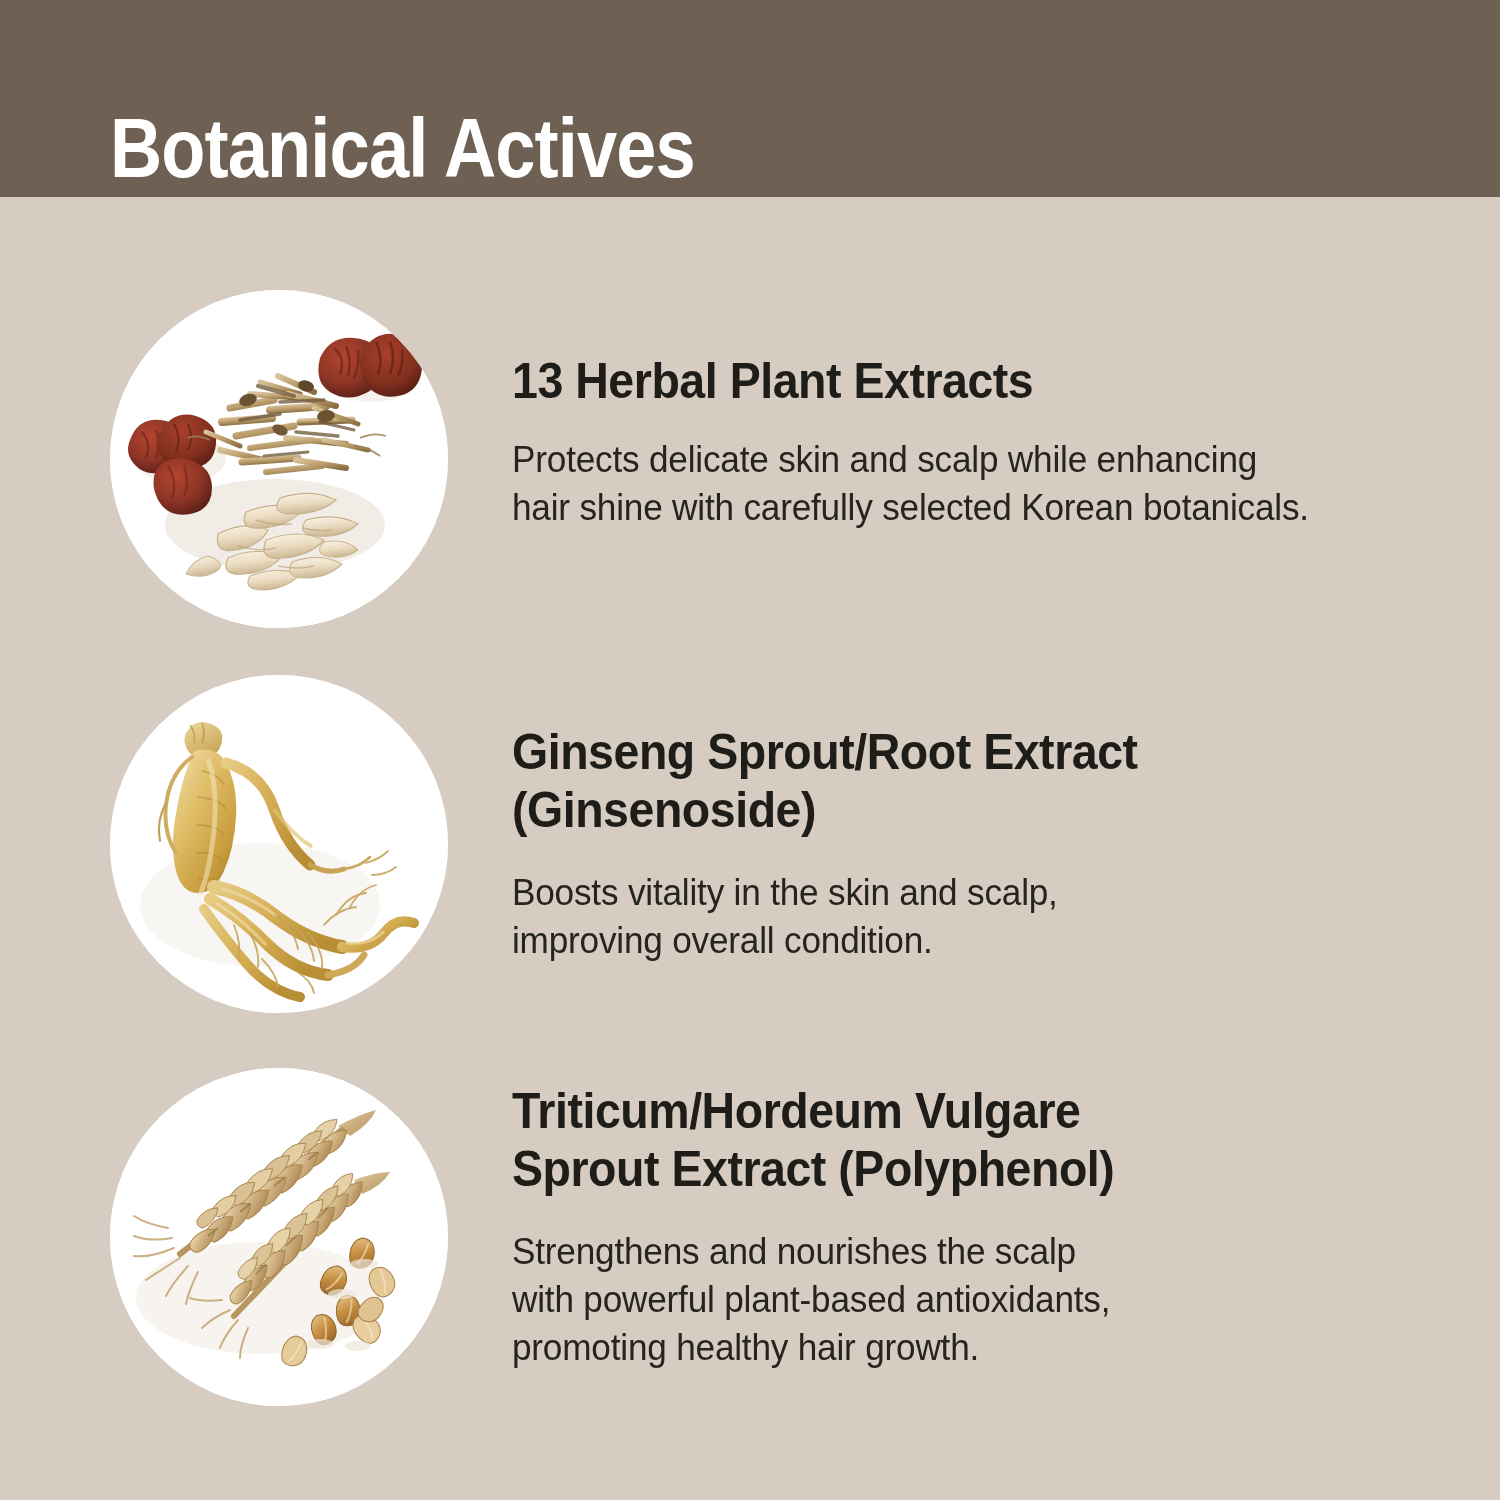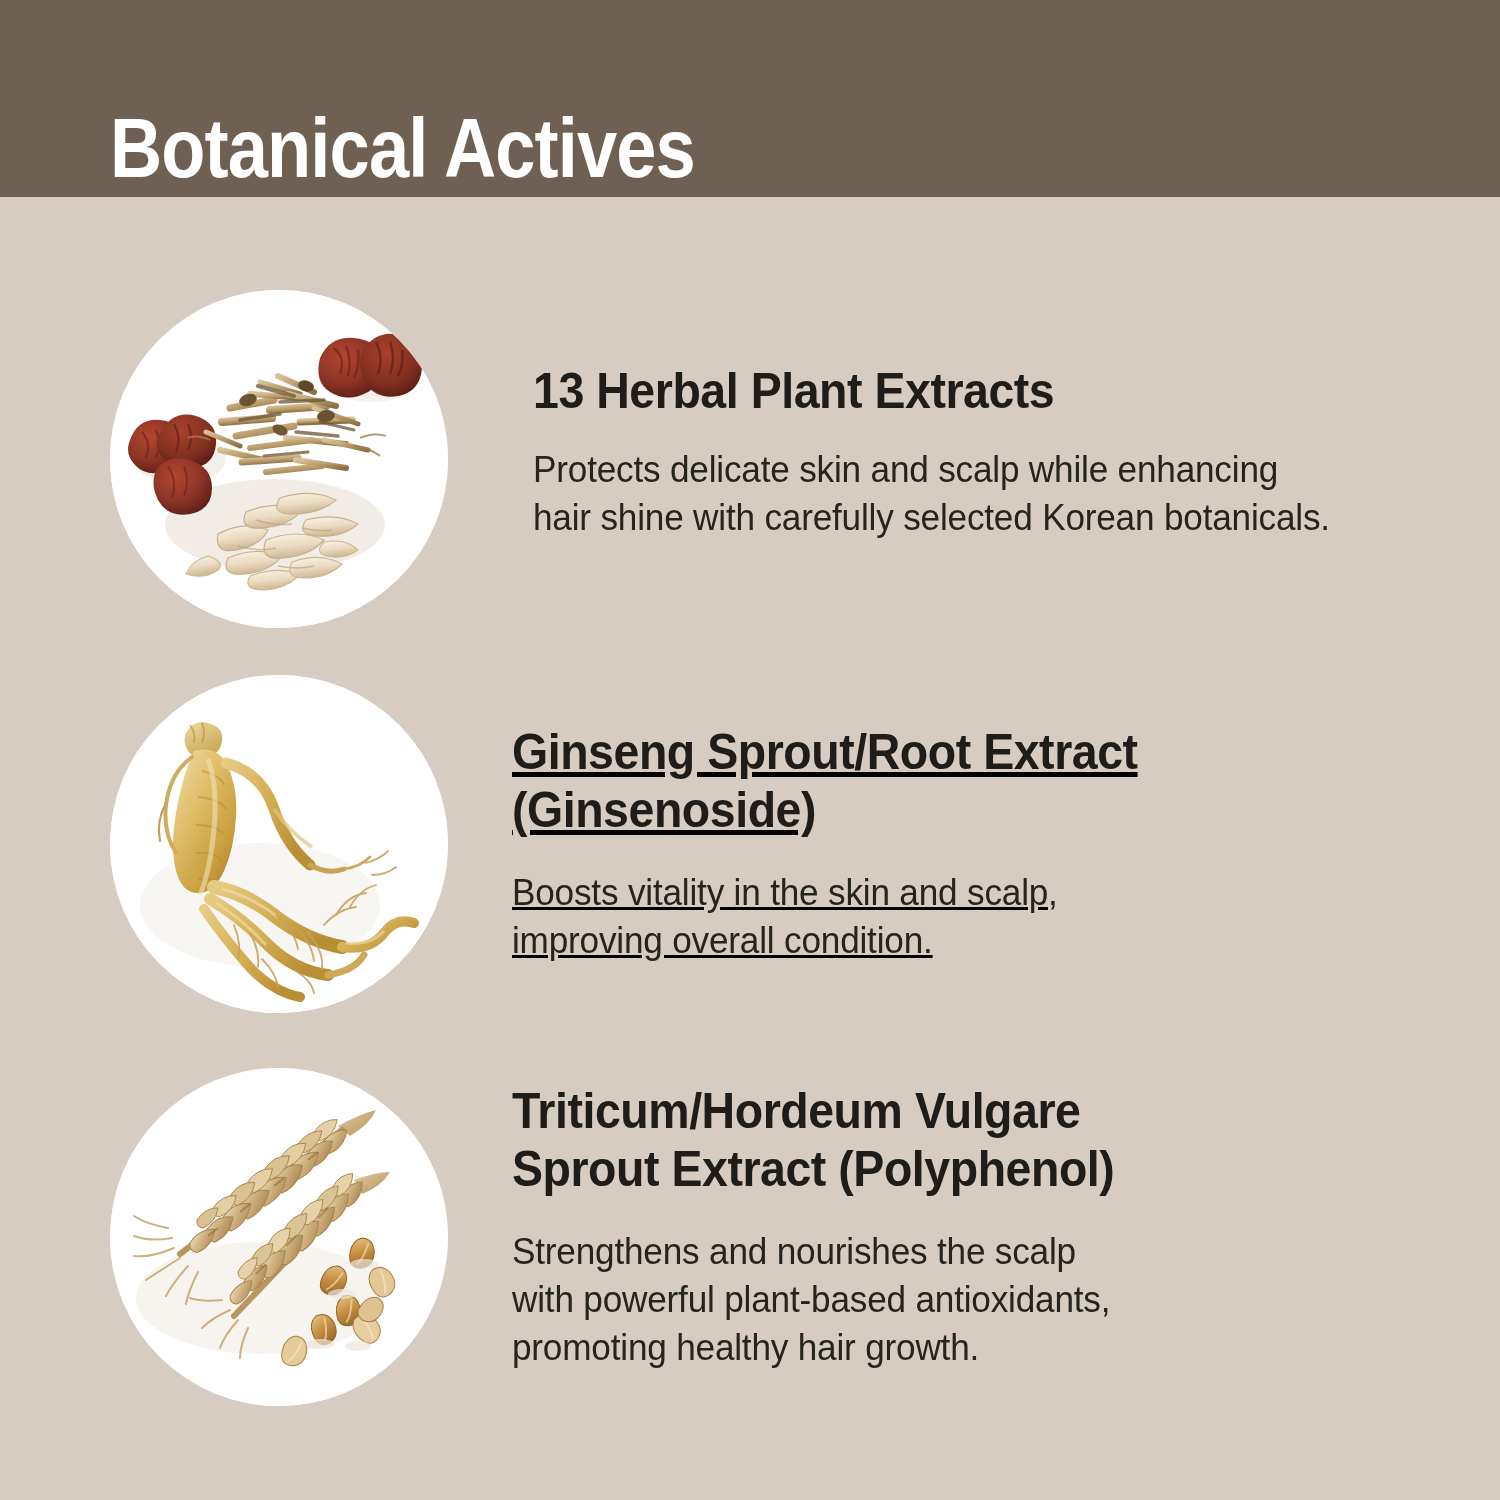--- a/index.html
+++ b/index.html
@@ -83,27 +83,27 @@
     color: #26241F;
     letter-spacing: -0.2px;
     transform: scaleX(0.95);
     transform-origin: left top;
     white-space: pre-line;
   }
 
   
   #row-1 { top: 290px; }
   #row-1 .circle { top: 0; }
-  #row-1 .text-col { top: 72px; margin-left: 21px; }
+  #row-1 .text-col { top: 62px; }
   #row-1 .item-body { margin-top: 26px; }
 
   
   #row-2 { top: 675px; }
   #row-2 .circle { top: 0; }
-  #row-2 .text-col { top: 48px; text-decoration: underline; }
+  #row-2 .text-col { top: 48px; }
   #row-2 .item-body { margin-top: 30px; }
 
   
   #row-3 { top: 1068px; }
   #row-3 .circle { top: 0; }
   #row-3 .text-col { top: 14px; }
   #row-3 .item-body { margin-top: 30px; }
 </style>
 </head>
 <body>

